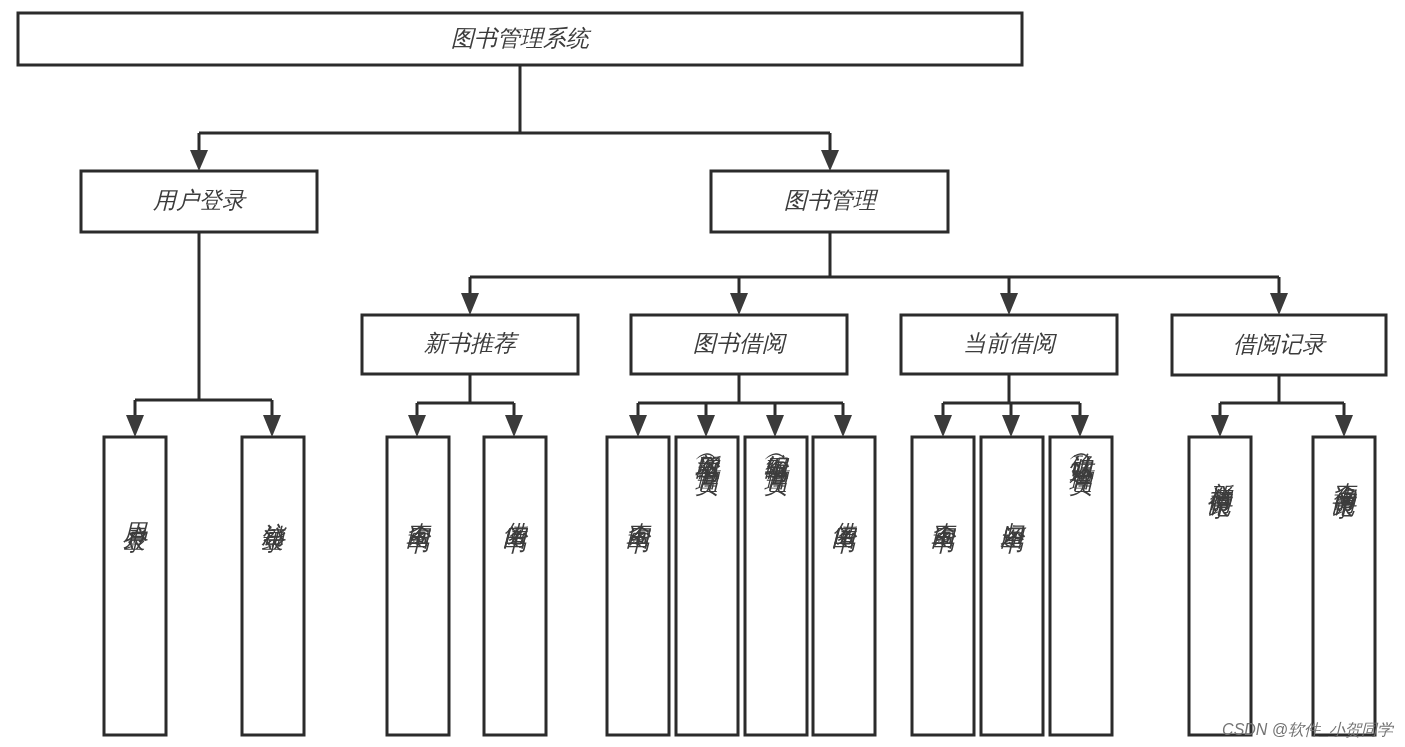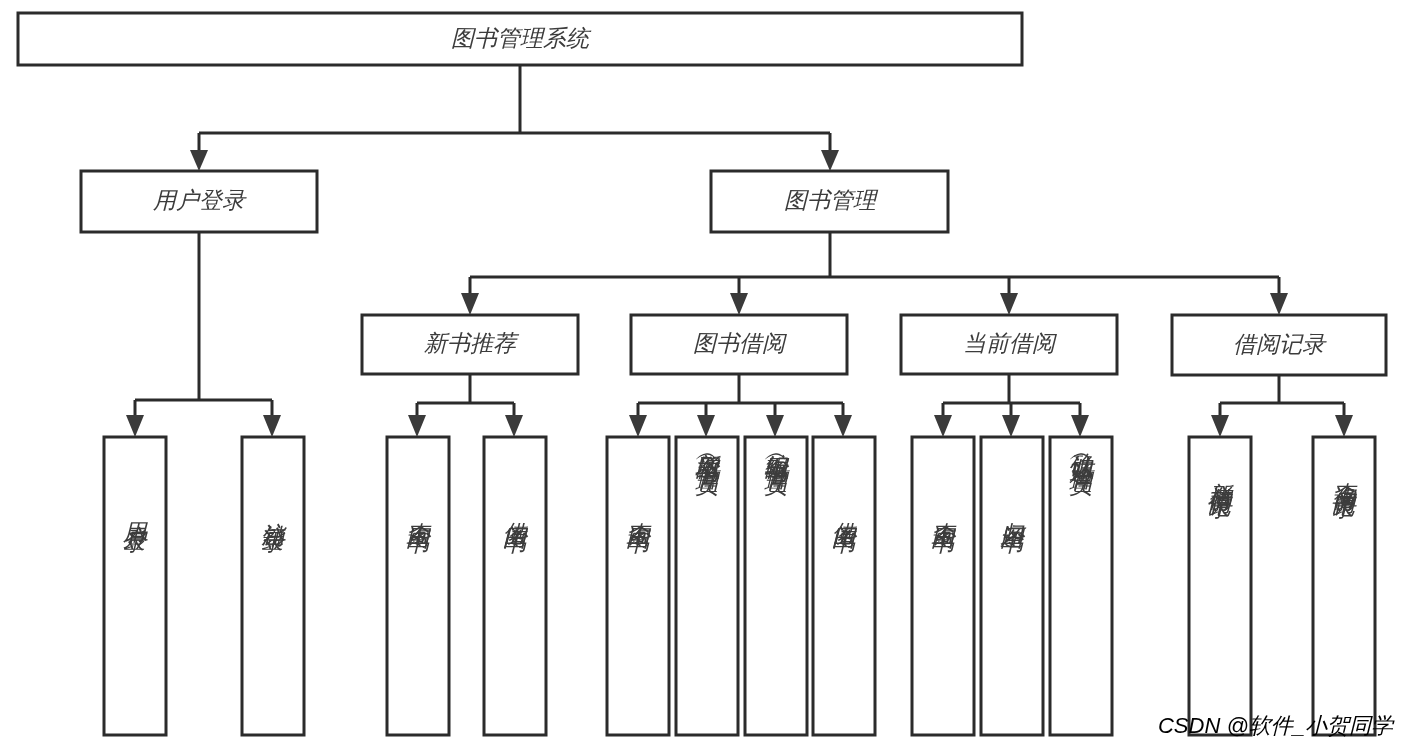--- a/index.html
+++ b/index.html
@@ -55,22 +55,22 @@
     text-anchor: middle;
     writing-mode: vertical-rl;
     glyph-orientation-vertical: 0;
     letter-spacing: 3px;
   }
   .watermark {
     position: absolute;
     right: 12px;
     bottom: 6px;
     font-family: "Liberation Sans", "DejaVu Sans", sans-serif;
-    font-size: 22px;
-    color: #000000;
+    font-size: 16px;
+    color: #737373;
     white-space: nowrap;
     user-select: none;
   }
 </style>
 </head>
 <body>
 
 <div id="diagram-root">
   <svg class="diagram" viewBox="0 0 1405 747" xmlns="http://www.w3.org/2000/svg">
 

